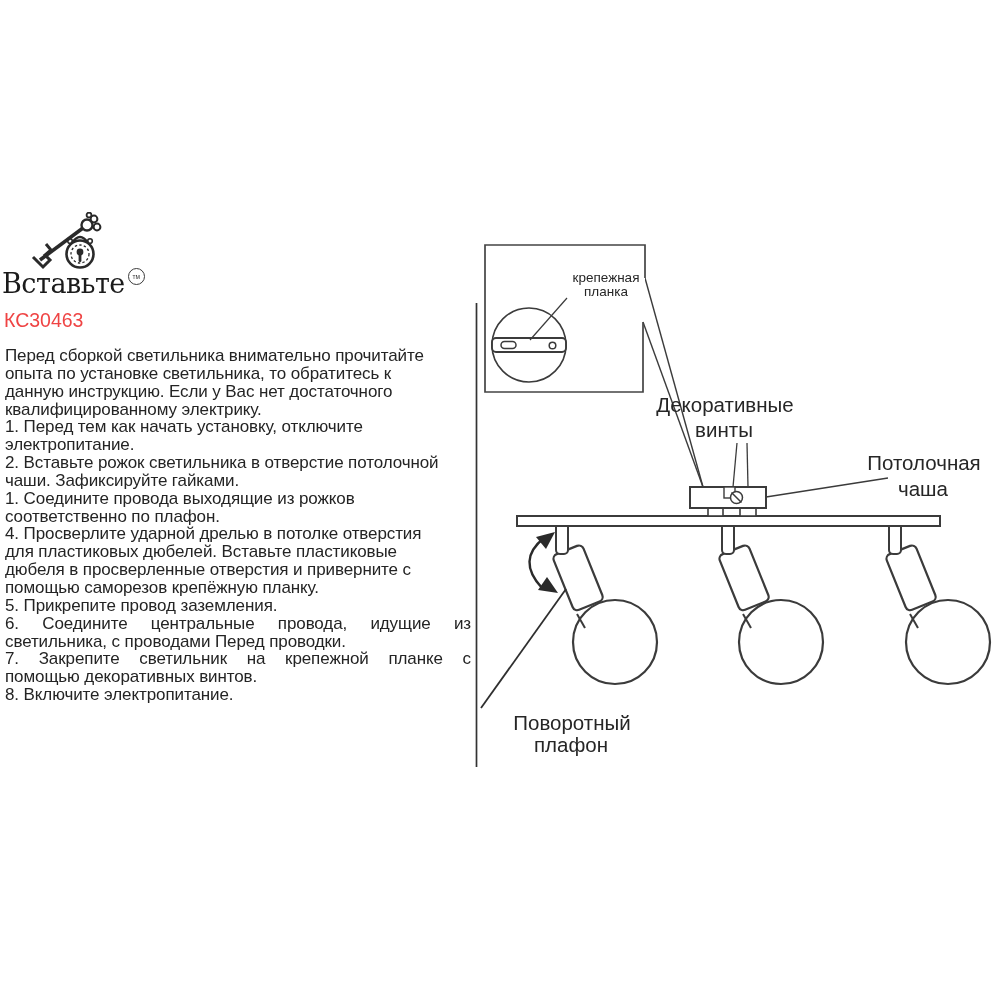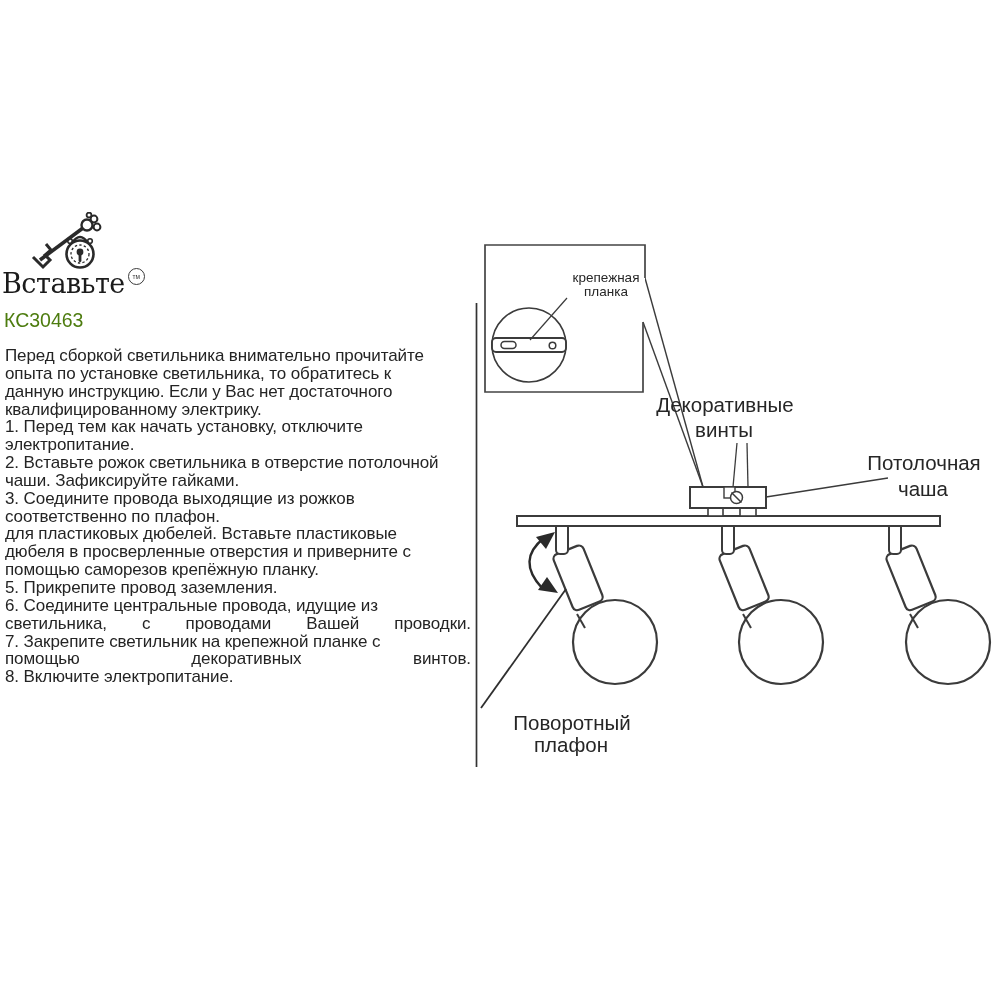--- a/index.html
+++ b/index.html
@@ -11,21 +11,21 @@
   .brand-name{
     position:absolute;left:2px;top:268px;
     font-family:"DejaVu Serif",serif;font-size:27px;color:#1b1b1b;
     letter-spacing:-0.5px;white-space:nowrap;
   }
   .tm-badge{
     display:inline-block;width:15px;height:15px;border:1.3px solid #3b3b3b;border-radius:50%;
     font-family:"Liberation Sans",sans-serif;font-size:6.5px;line-height:15px;text-align:center;
     color:#3b3b3b;vertical-align:14px;margin-left:3px;letter-spacing:0;
   }
-  .brand-model{position:absolute;left:4px;top:309px;font-size:19.5px;color:#4d7c0f;}
+  .brand-model{position:absolute;left:4px;top:309px;font-size:19.5px;color:#ef4444;}
   .instructions{
     position:absolute;left:5px;top:347px;width:466px;
     font-size:17px;line-height:17.85px;color:#242424;letter-spacing:-0.1px;
   }
   .instructions .line{white-space:nowrap;}
   .instructions .line:nth-child(16),
   .instructions .line:nth-child(18){
     white-space:normal;text-align:justify;text-align-last:justify;
   }
   .diagram-svg{position:absolute;left:455px;top:215px;}
@@ -64,28 +64,29 @@
 
   <div class="instructions">
     <div class="line">Перед сборкой светильника внимательно прочитайте</div>
     <div class="line">опыта по установке светильника, то обратитесь к</div>
     <div class="line">данную инструкцию. Если у Вас нет достаточного</div>
     <div class="line">квалифицированному электрику.</div>
     <div class="line">1. Перед тем как начать установку, отключите</div>
     <div class="line">электропитание.</div>
     <div class="line">2. Вставьте рожок светильника в отверстие потолочной</div>
     <div class="line">чаши. Зафиксируйте гайками.</div>
-    <div class="line">3. Соедините провода выходящие из рожков</div>
+    <div class="line">1. Соедините провода выходящие из рожков</div>
     <div class="line">соответственно по плафон.</div>
+    <div class="line">4. Просверлите ударной дрелью в потолке отверстия</div>
     <div class="line">для пластиковых дюбелей. Вставьте пластиковые</div>
     <div class="line">дюбеля в просверленные отверстия и приверните с</div>
     <div class="line">помощью саморезов крепёжную планку.</div>
     <div class="line">5. Прикрепите провод заземления.</div>
     <div class="line">6. Соедините центральные провода, идущие из</div>
-    <div class="line">светильника, с проводами Вашей проводки.</div>
+    <div class="line">светильника, с проводами Перед проводки.</div>
     <div class="line">7. Закрепите светильник на крепежной планке с</div>
     <div class="line">помощью декоративных винтов.</div>
     <div class="line">8. Включите электропитание.</div>
   </div>
 
   <svg class="diagram-svg" width="545" height="575" viewBox="455 215 545 575">
     <defs>
       <g id="lamp">
         <circle cx="615" cy="642" r="42" fill="#ffffff" stroke="#3b3b3b" stroke-width="2.2"></circle>
         <line x1="577" y1="614" x2="585" y2="628" stroke="#3b3b3b" stroke-width="2"></line>

